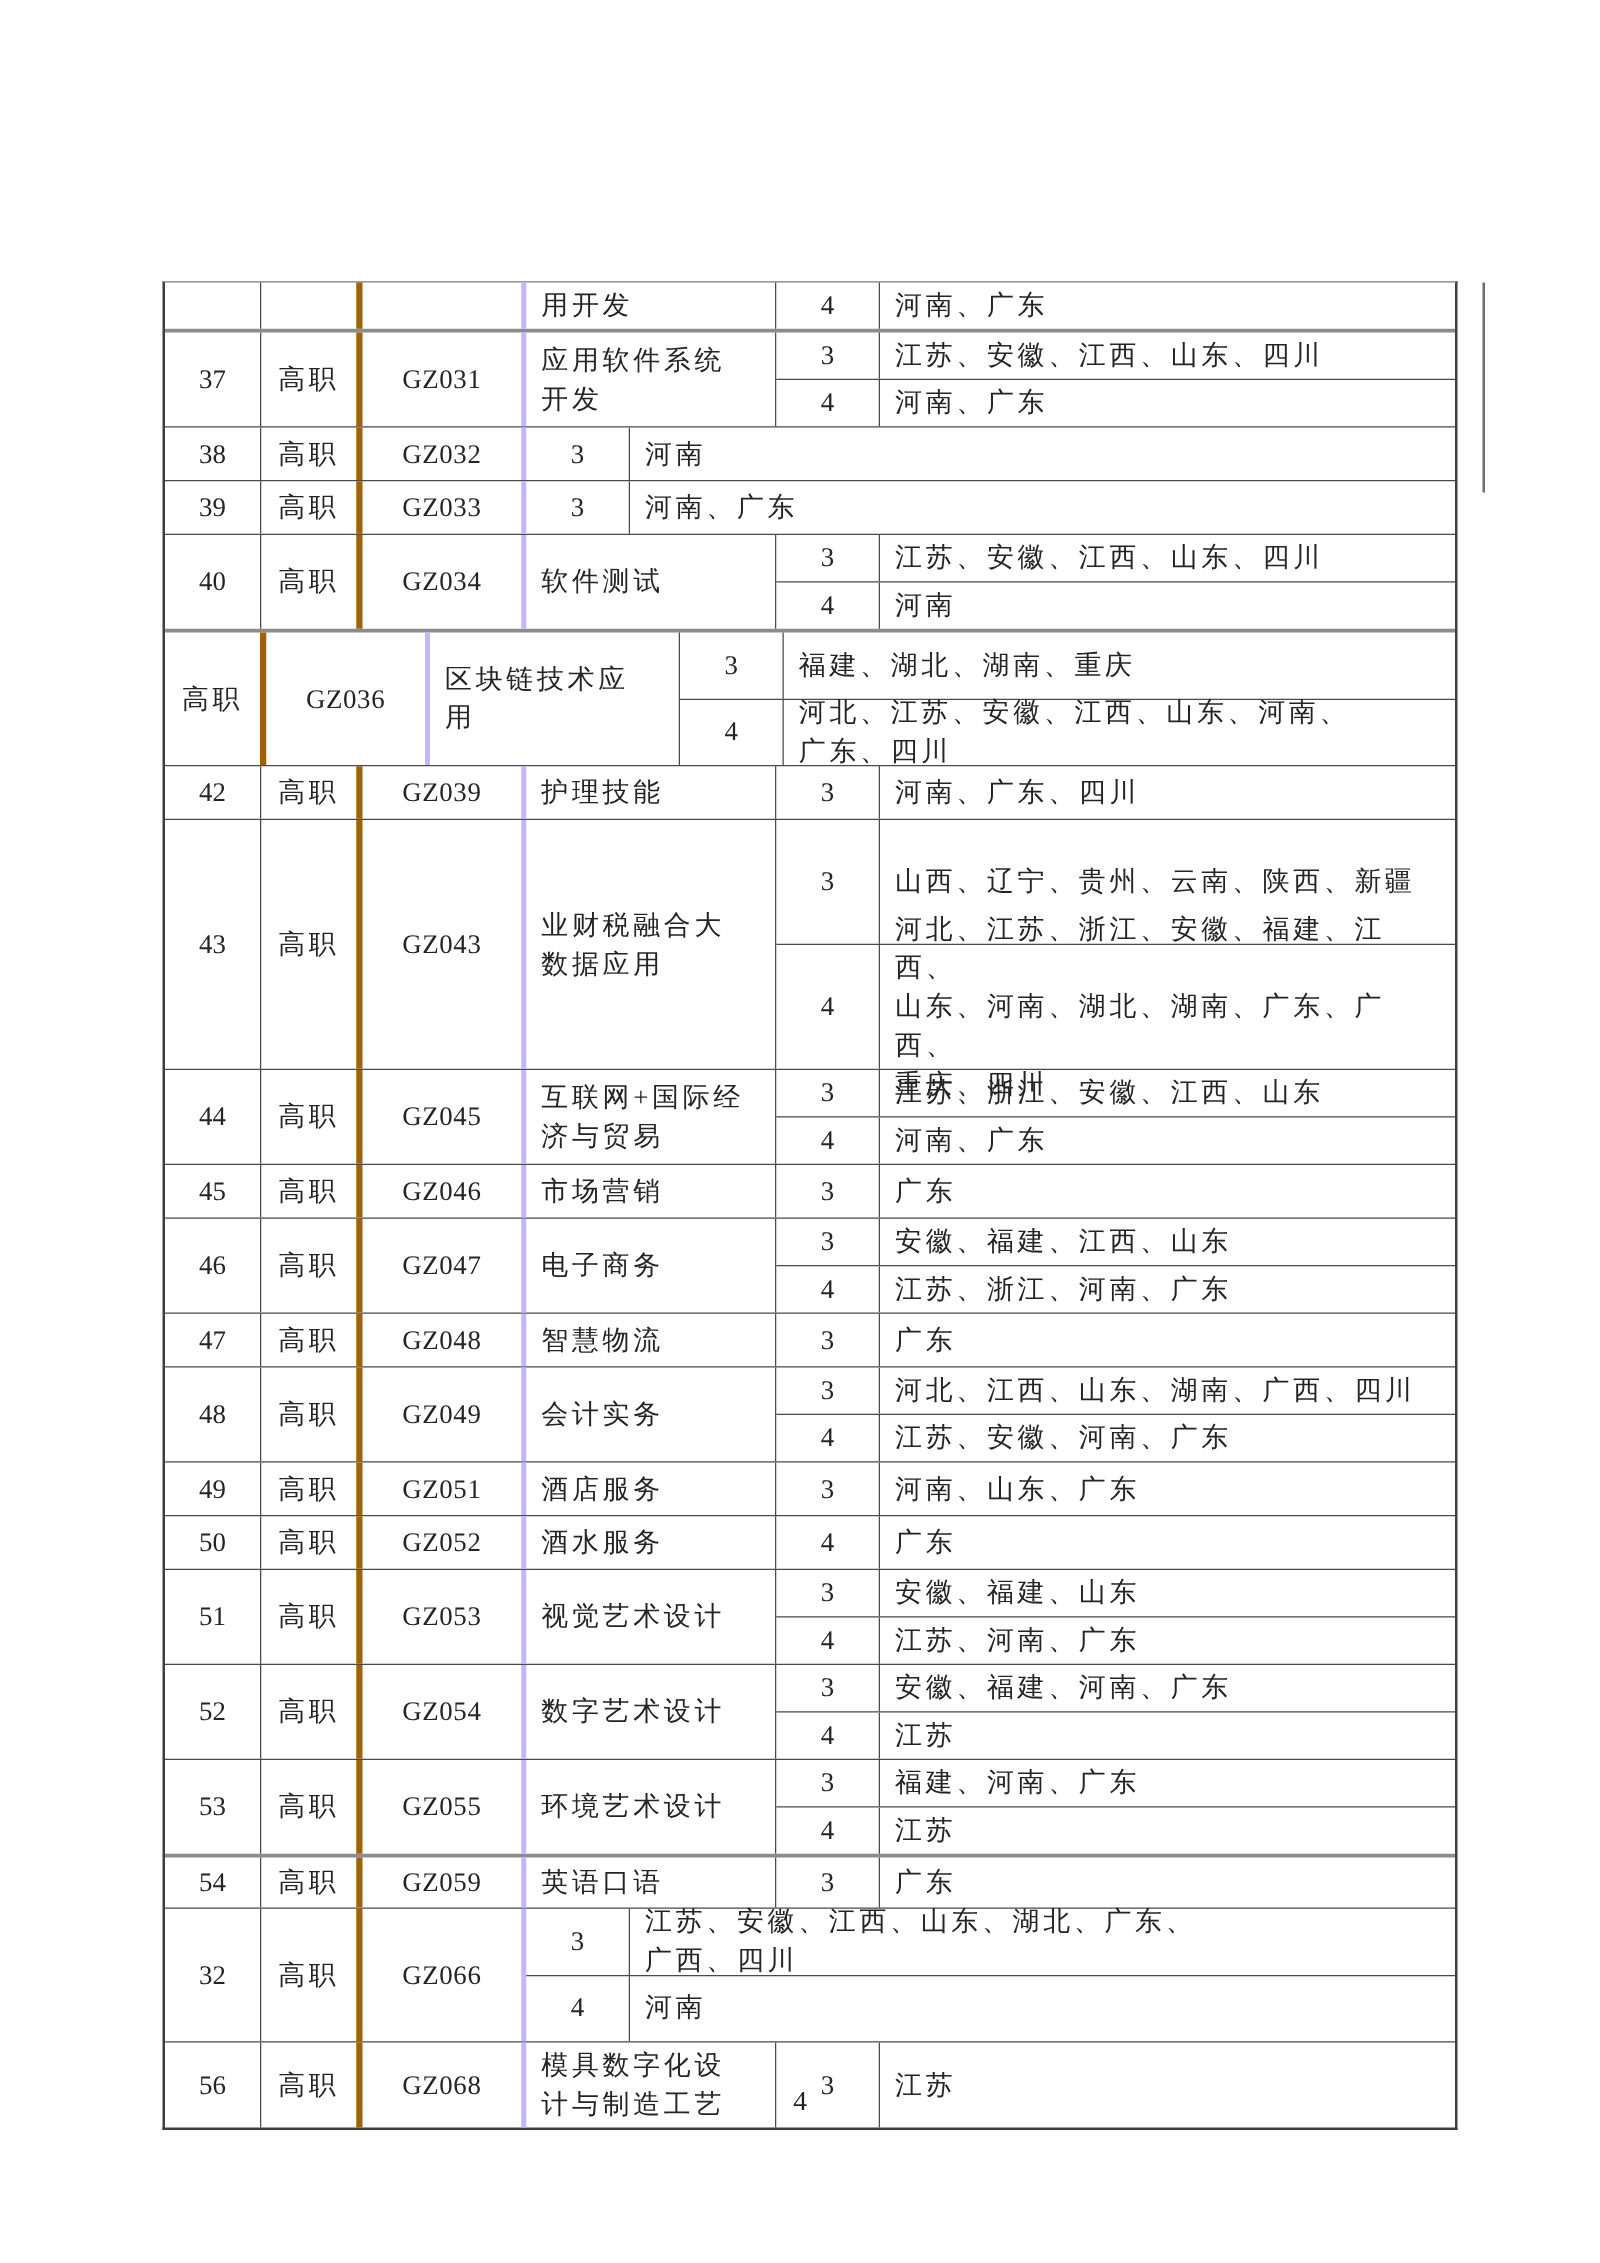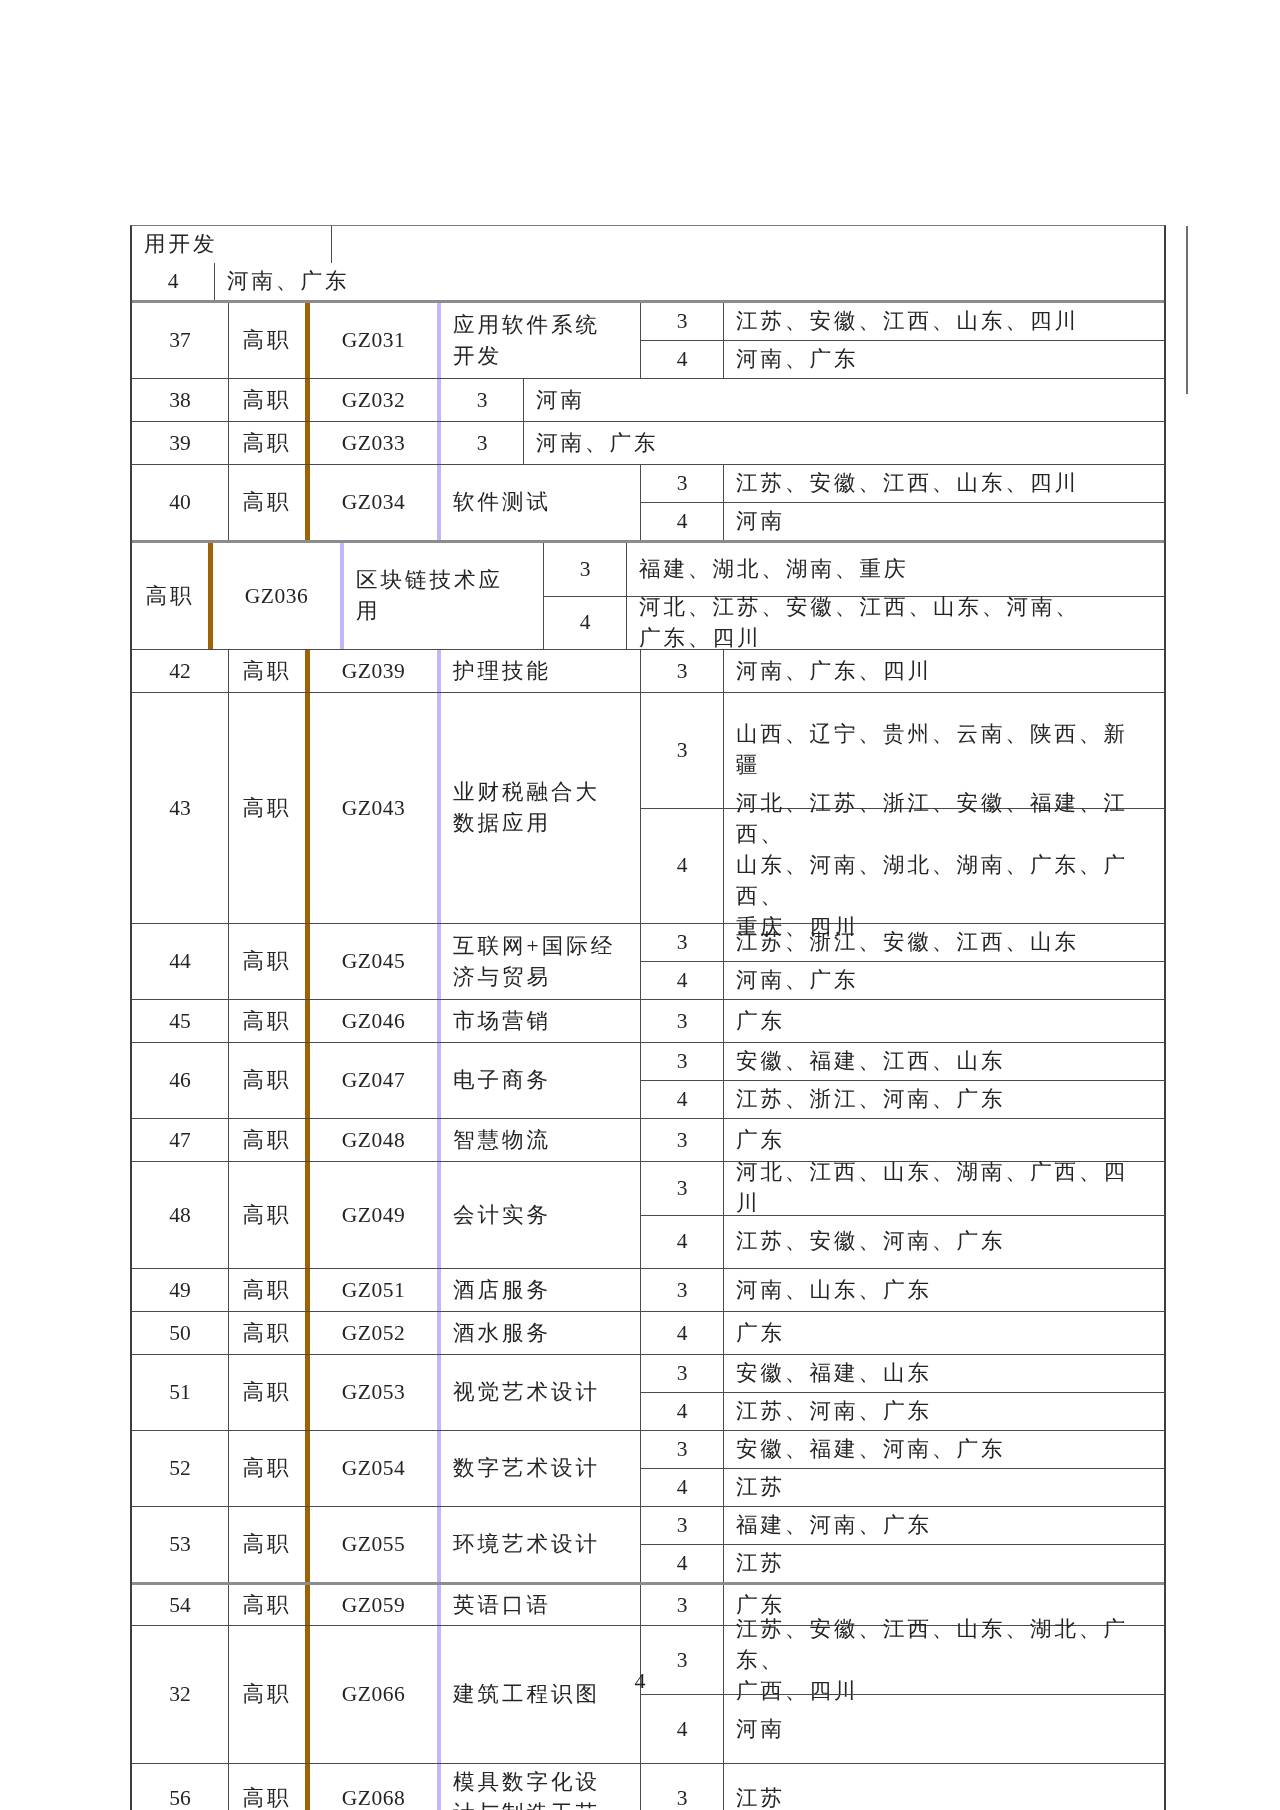--- a/index.html
+++ b/index.html
@@ -22,29 +22,29 @@
     border-bottom:2px solid #3f3f3f;
   }
   .row {
     display:flex;
     align-items:stretch;
     min-height:43px;
     box-sizing:border-box;
   }
   .row + .row { border-top:1px solid #4a4a4a; }
   .row.thick-top { border-top:3px solid #8c8c8c; }
-  .row.partial { min-height:36px;flex-direction:column; }
+  .row.partial { min-height:36px; }
   .cell {
     display:flex;
     align-items:center;
     box-sizing:border-box;
     font-size:21.5px;
     line-height:31px;
   }
-  .c1 { width:97px;  justify-content:center; border-right:1px solid #4a4a4a; }
+  .c1 { width:77px;  justify-content:center; border-right:1px solid #4a4a4a; }
   .c2 { width:81px;  justify-content:center; border-right:5px solid #a16207; letter-spacing:3px; }
   .c3 { width:131px; justify-content:center; border-right:4px solid #c4b5fd; letter-spacing:0.5px; }
   .c4 { width:200px; justify-content:flex-start; border-right:1px solid #4a4a4a;
         padding:3px 12px; letter-spacing:3px; white-space:pre-line; }
   .subwrap { flex:1; display:flex; flex-direction:column; }
   .sub { flex:1; display:flex; align-items:stretch; min-height:33px; box-sizing:border-box; }
   .sub + .sub { border-top:1px solid #4a4a4a; }
   .c5 { width:83px; justify-content:center; border-right:1px solid #4a4a4a; }
   .c6 { flex:1; justify-content:flex-start; padding:3px 12px; letter-spacing:3px; white-space:pre-line; }
   .changebar {
@@ -335,21 +335,20 @@
           <div class="sub">
     <div class="cell c5">3</div>
     <div class="cell c6">广东</div>
   </div>
         </div>
   </div>
       <div class="row">
     <div class="cell c1">32</div>
     <div class="cell c2">高职</div>
     <div class="cell c3">GZ066</div>
-    <div class="cell c4">建筑工程识图</div>
     <div class="subwrap">
           <div class="sub">
     <div class="cell c5">3</div>
     <div class="cell c6">江苏、安徽、江西、山东、湖北、广东、
 广西、四川</div>
   </div>
           <div class="sub">
     <div class="cell c5">4</div>
     <div class="cell c6">河南</div>
   </div>

